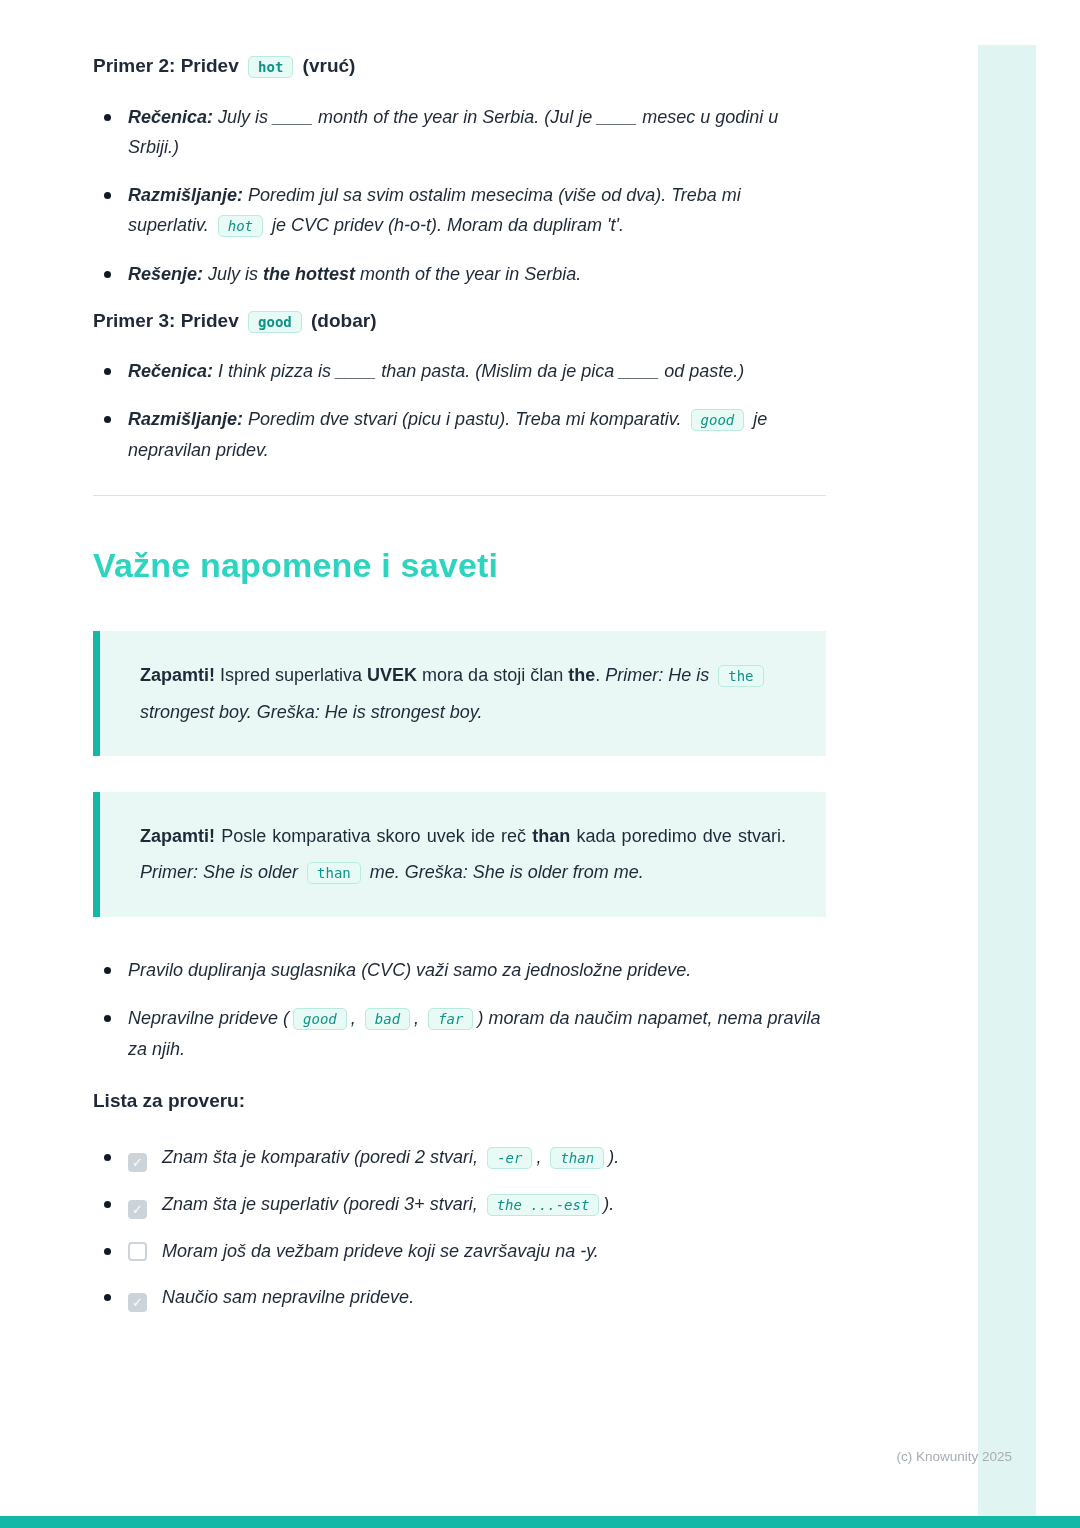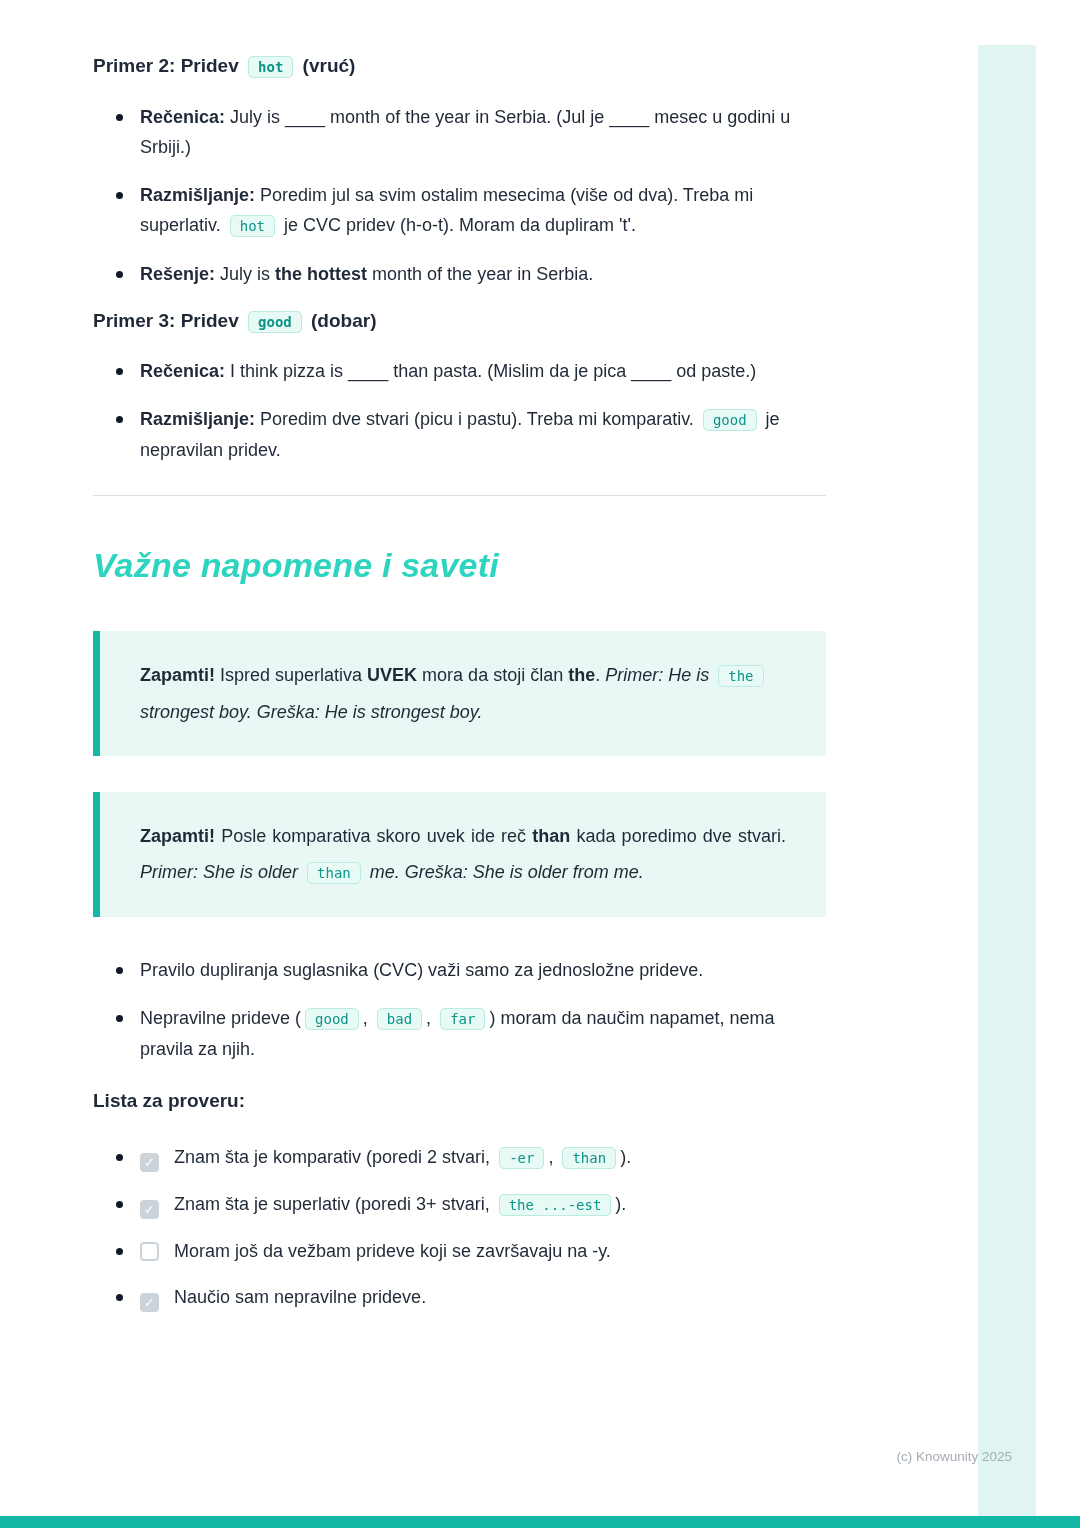--- a/index.html
+++ b/index.html
@@ -9,21 +9,21 @@
     background:#ffffff;
     color:var(--text,#1f2937);
     position:relative;
     overflow:hidden;
   }
   .content { position:absolute; left:93px; top:52px; width:733px; }
 
   .h3 { font-size:19px; font-weight:bold; line-height:1.45; margin:0 0 22px; color:var(--text,#1f2937); }
   .h3 + .bullets { margin-top:0; }
 
-  .bullets { list-style:none; margin:16px; }
+  .bullets { list-style:none; margin:4px;font-style:italic; }
   .bullets li {
     position:relative; padding-left:31px; margin-bottom:18px;
     font-size:18px; line-height:30px;
   }
   .bullets li::before {
     content:""; position:absolute; left:7px; top:12px;
     width:7px; height:7px; border-radius:50%; background:#111827;
   }
 
   .st-b { font-weight:bold; }
@@ -33,21 +33,21 @@
     font-size:14px; color:var(--code-text,#0d9488);
     background:var(--code-bg,#e8faf5);
     border:1px solid var(--code-border,#b9ecdf);
     border-radius:5px; padding:2px 9px; margin:0 4px; white-space:nowrap;
   }
 
   .section-gap { margin-top:16px; }
 
   .divider { border:none; border-top:1px solid var(--divider,#dde1e6); margin:30px 0 0; }
 
-  .h1 { font-size:34px; font-weight:bold; color:var(--heading-teal,#2dd4bf); margin:50px 0 46px; letter-spacing:.2px;font-style:italic; }
+  .h1 { font-size:34px; font-weight:bold; color:var(--heading-teal,#2dd4bf); margin:50px 0 46px; letter-spacing:.2px; }
 
   .callout {
     background:var(--callout-bg,#e9f8f5);
     border-left:7px solid var(--accent,#14b8a6);
     padding:26px 40px; margin-bottom:36px;
     font-size:18px; line-height:36px;
   }
   .callout.justify { text-align:justify; }
 
   .notes-list { margin-top:38px; }

